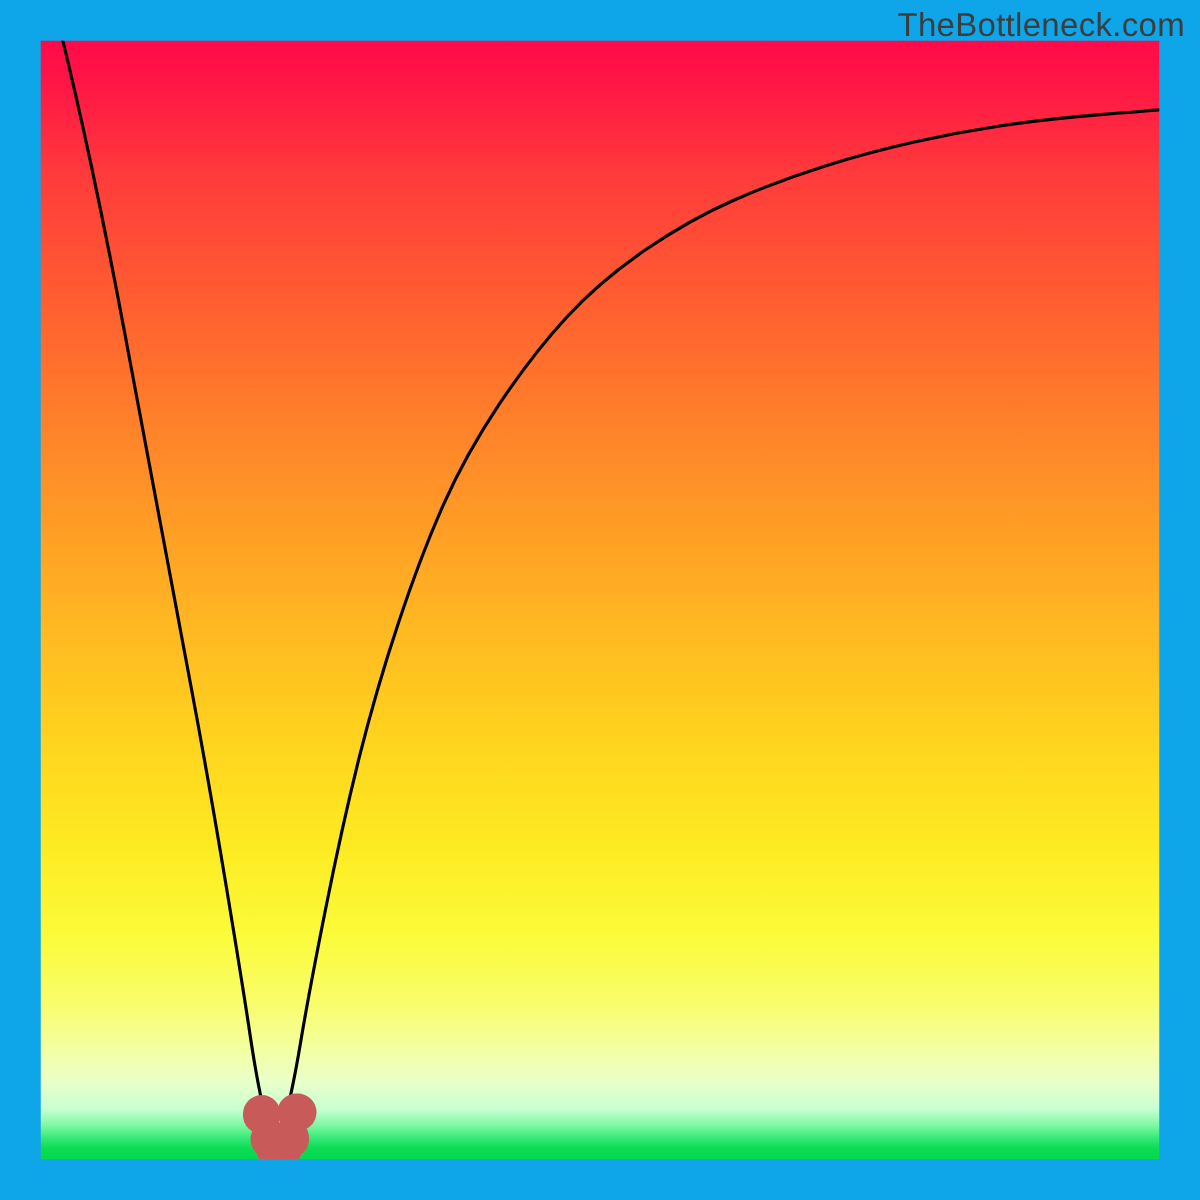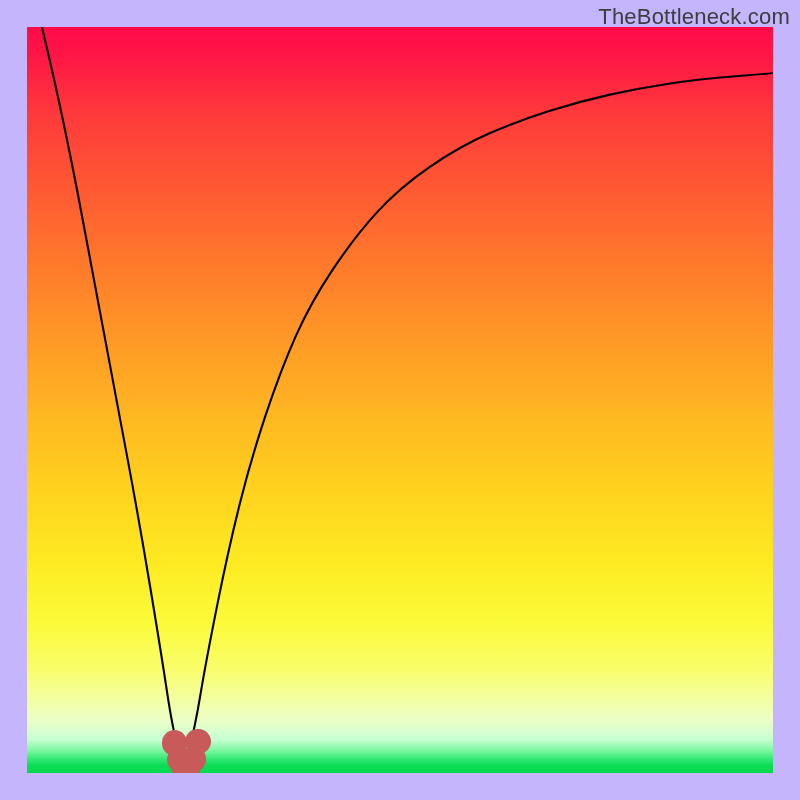--- a/index.html
+++ b/index.html
@@ -7,21 +7,21 @@
     padding: 0;
     width: 800px;
     height: 800px;
     overflow: hidden;
     background: #000;
     font-family: Arial, Helvetica, sans-serif;
   }
   .frame {
     position: absolute;
     inset: 0;
-    background: #c4b5fd;
+    background: #0ea5e9;
   }
   .plot {
     position: absolute;
     left: 27px;
     top: 27px;
     width: 746px;
     height: 746px;
     overflow: hidden;
   }
   .gradient {

